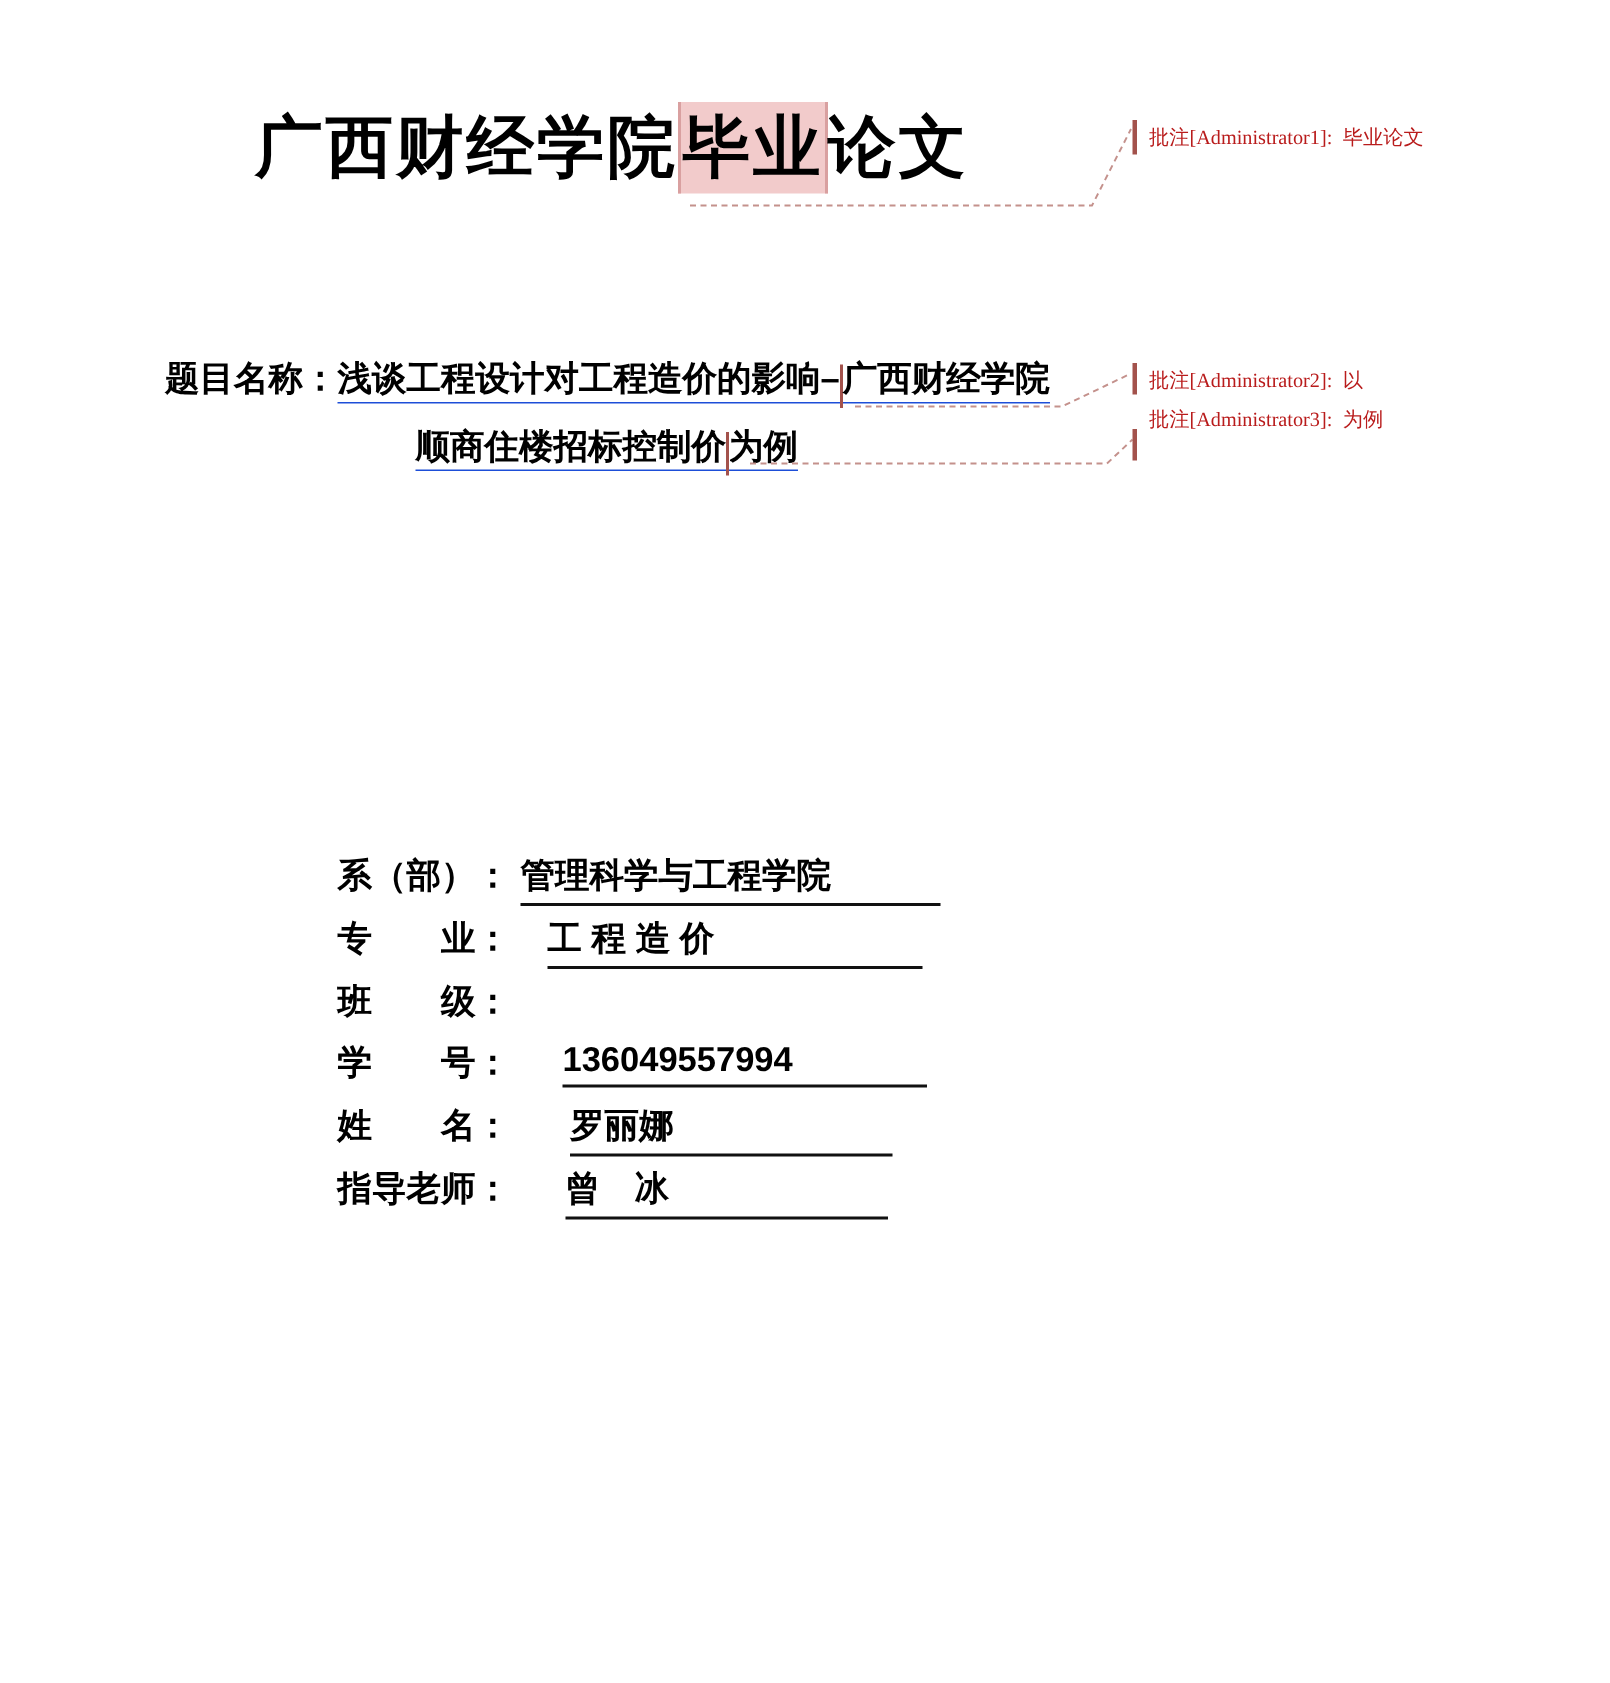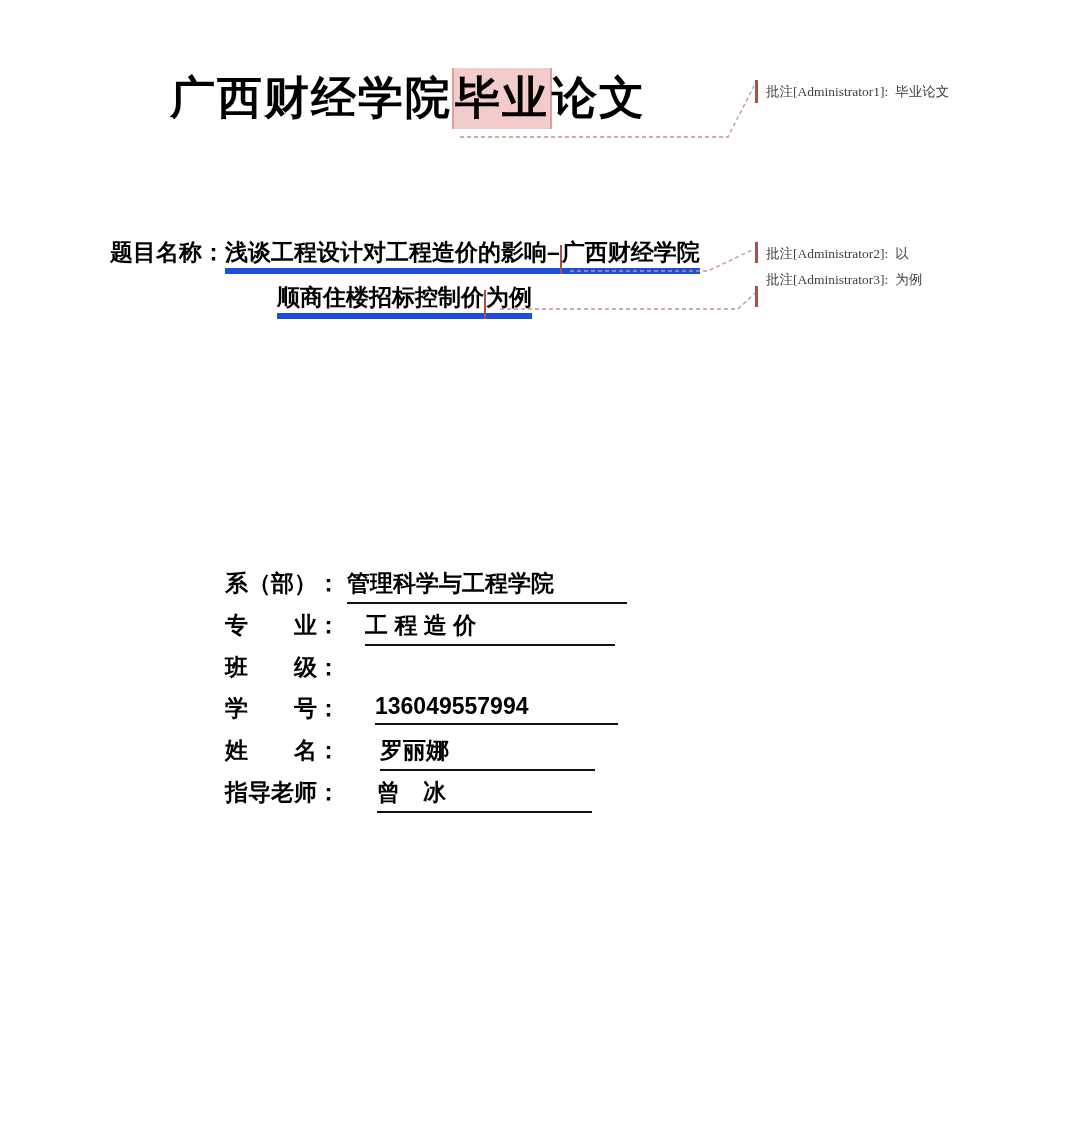--- a/index.html
+++ b/index.html
@@ -24,21 +24,21 @@
     padding:4px 1px 6px 1px;
   }
   
   .topic-line{
     position:absolute;
     font-size:23px;font-weight:600;
     white-space:nowrap;line-height:30px;
   }
   .topic-line1{left:110px;top:237px;}
   .topic-line2{left:277px;top:282px;}
-  .u{border-bottom:6px solid #1d4ed8;padding-bottom:3px;}
+  .u{border-bottom:1px solid #1d4ed8;padding-bottom:3px;}
   .anch{
     display:inline-block;width:0;height:29px;
     border-left:2px solid #a3524c;
     vertical-align:bottom;margin-bottom:-4px;
   }
   
   .form-label{
     position:absolute;left:225px;
     font-size:23px;font-weight:700;white-space:nowrap;
   }
@@ -46,21 +46,21 @@
     position:absolute;
     font-size:23px;font-weight:600;
     white-space:nowrap;
     border-bottom:2px solid #111;
     padding-bottom:3px;
   }
   
   .comment{
     position:absolute;left:766px;
     font-family:"Liberation Serif","DejaVu Serif",serif;
-    font-size:13.5px;color:#404040;
+    font-size:13.5px;color:#b91c1c;
     white-space:nowrap;line-height:16px;
   }
   .comment .c-text{margin-left:7px;}
   .cbar{
     position:absolute;left:755px;width:3px;
     background:#a3524c;
   }
   
   .leaders{
     position:absolute;left:0;top:0;

